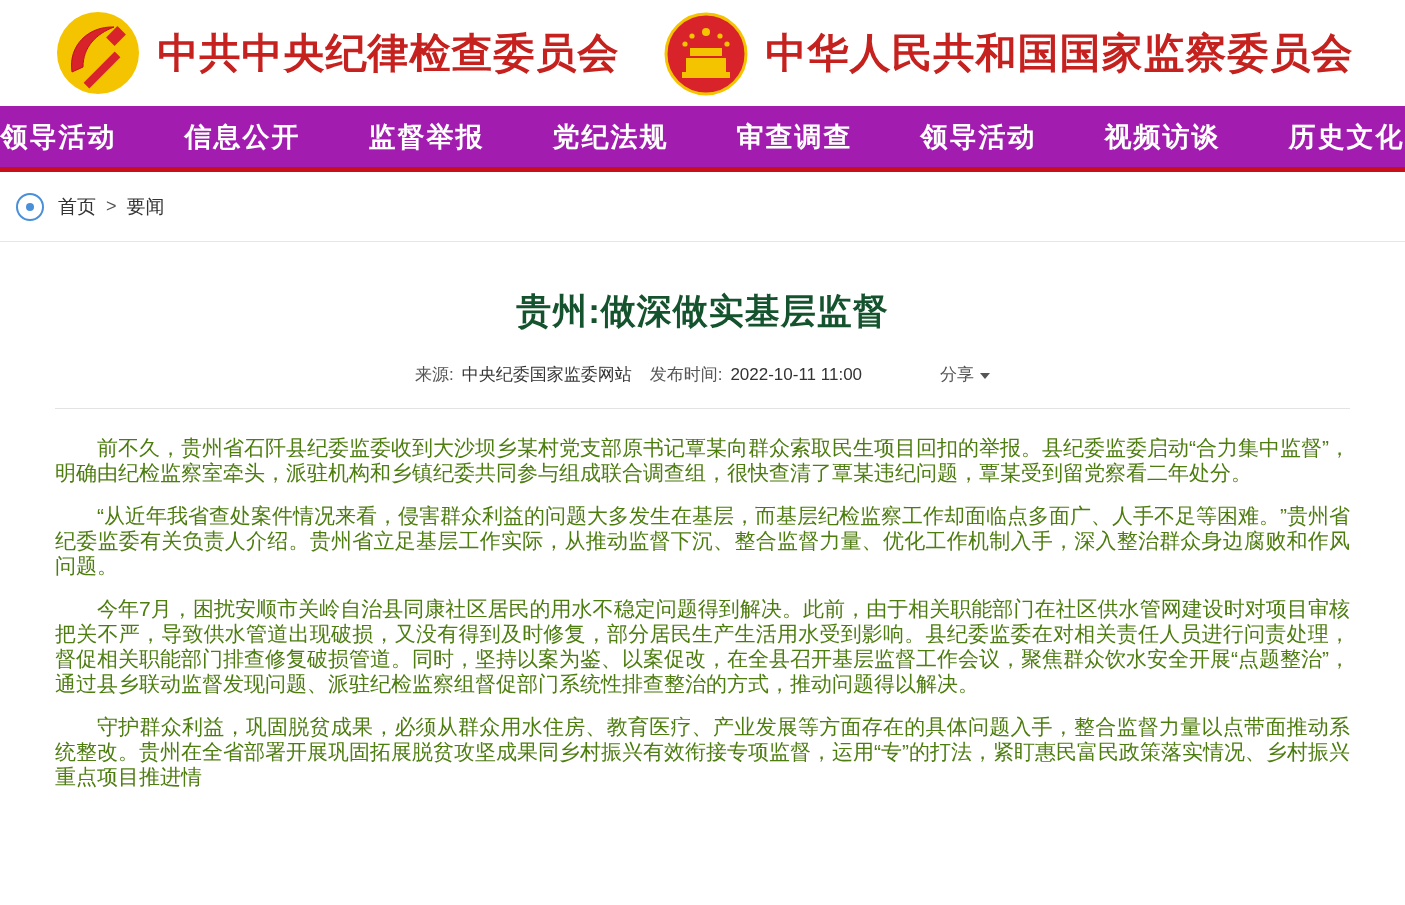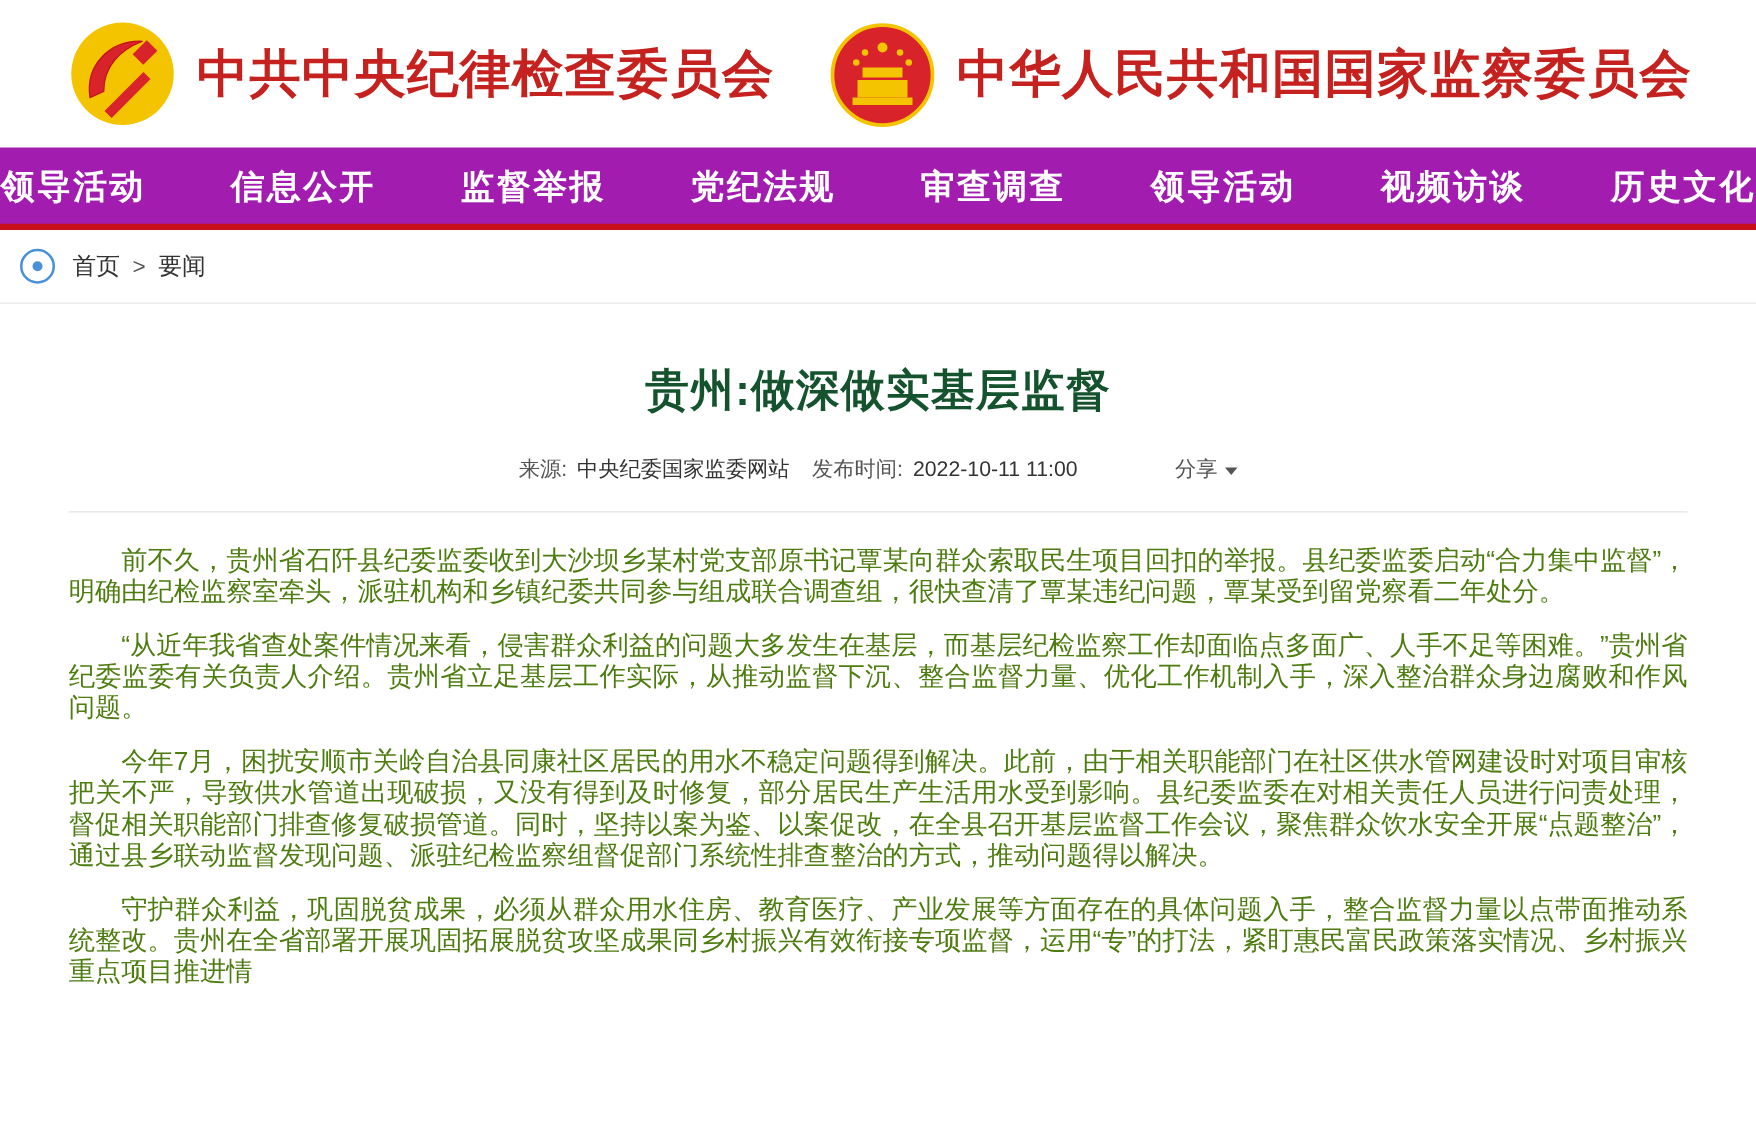--- a/index.html
+++ b/index.html
@@ -10,21 +10,21 @@
     width: 1405px;
     height: 905px;
     overflow: hidden;
     background: #ffffff;
     font-family: "Liberation Sans", sans-serif;
     color: #222;
   }
 
   
   .site-header {
-    height: 118px;
+    height: 106px;
     background: #ffffff;
     display: flex;
     align-items: center;
     justify-content: center;
     gap: 40px;
     padding: 0 18px;
     box-sizing: border-box;
   }
   .org-block {
     display: flex;
@@ -75,21 +75,21 @@
     font-size: 27px;
     color: #ffffff;
     padding: 0 34px;
     letter-spacing: 2px;
     cursor: pointer;
     white-space: nowrap;
   }
 
   
   .breadcrumb-bar {
-    height: 59px;
+    height: 70px;
     display: flex;
     align-items: center;
     padding-left: 16px;
     border-bottom: 1px solid #e6e6e6;
     box-sizing: border-box;
   }
   .pin-icon {
     width: 28px; height: 28px;
     border: 2px solid #4a90d9;
     border-radius: 50% 50% 50% 50%;

